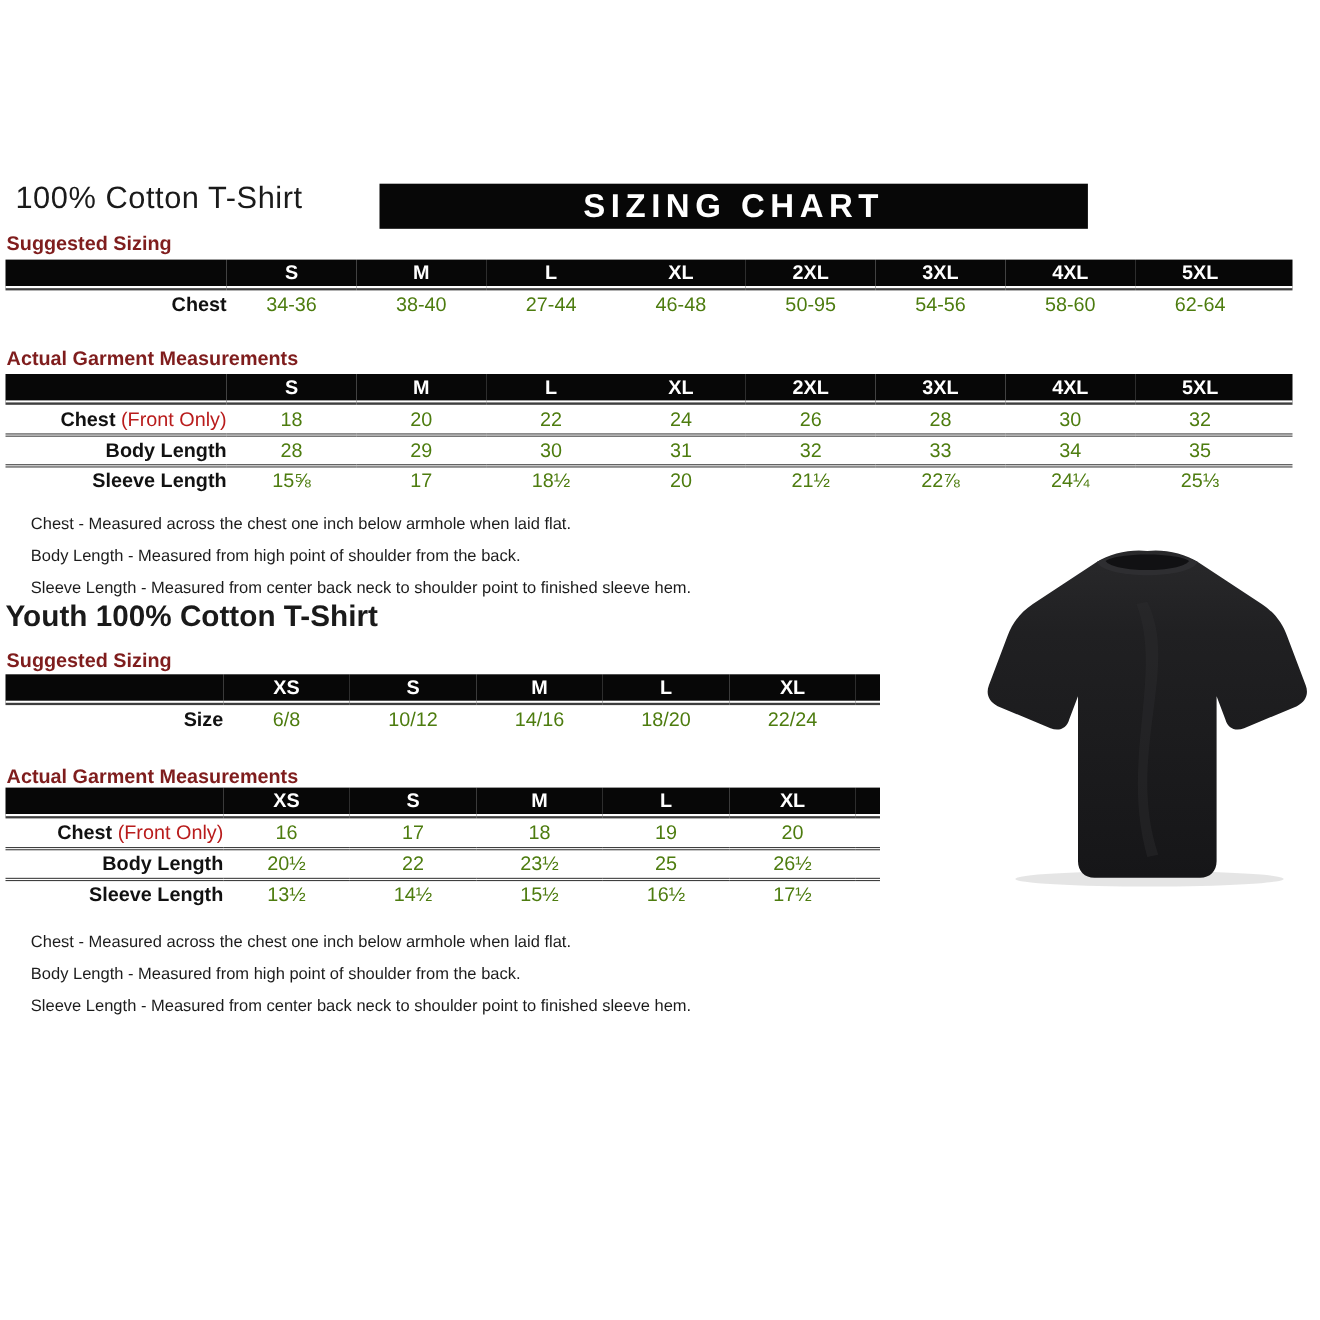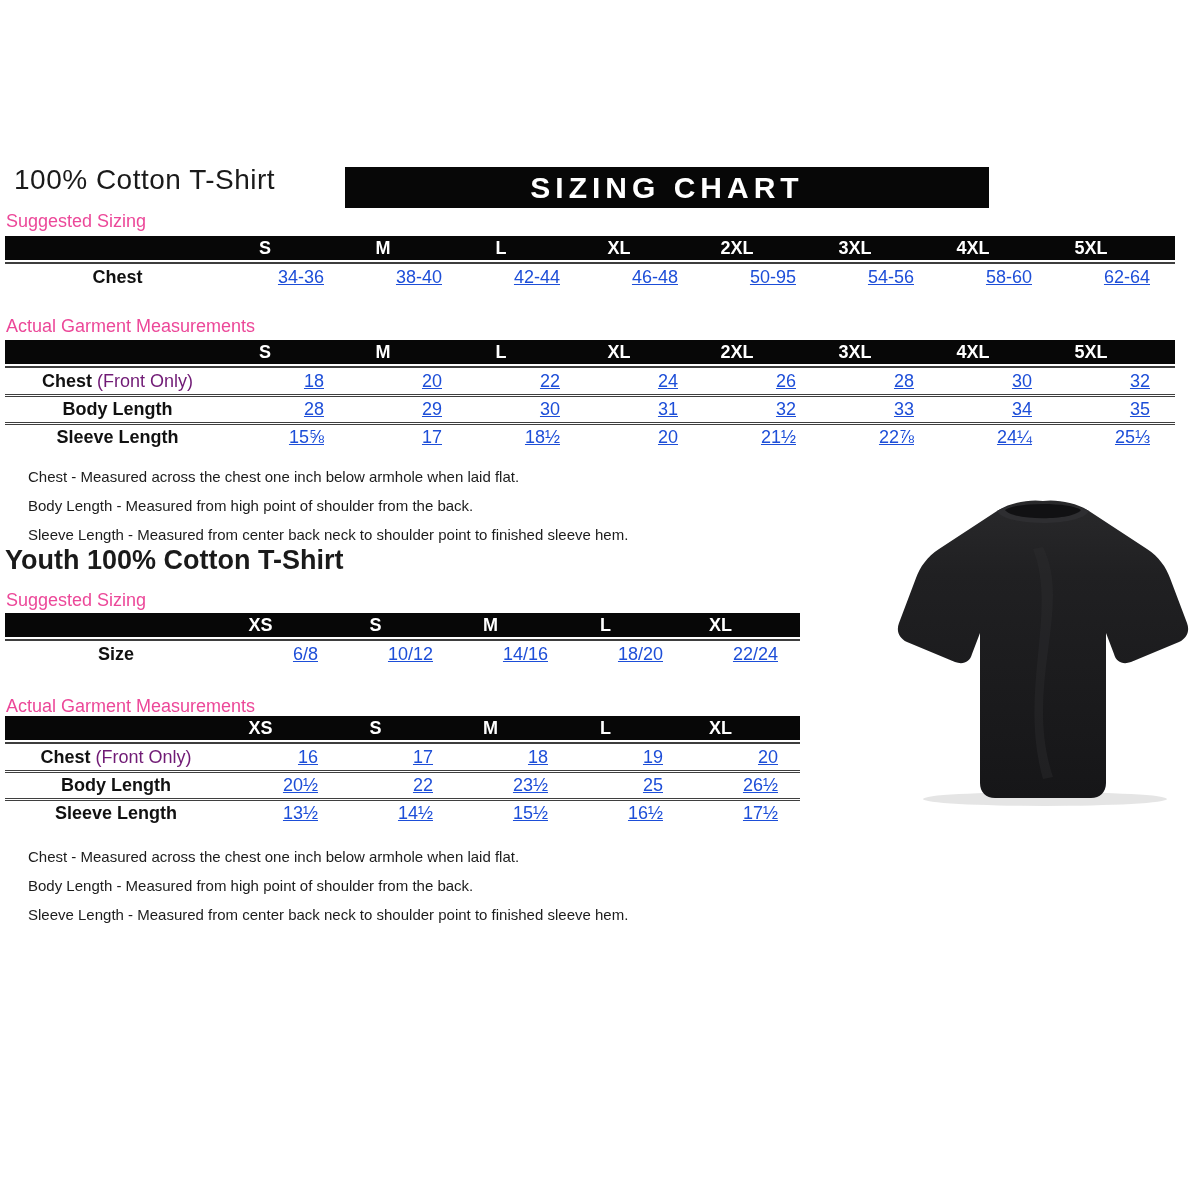--- a/index.html
+++ b/index.html
@@ -13,21 +13,21 @@
   .abs { position:absolute; }
 
   
   .main-title { left:14px; top:164px; font-size:28px; font-weight:400; letter-spacing:0.5px; }
   .banner {
     left:345px; top:167px; width:644px; height:41px;
     background:#070707; color:#ffffff;
     font-size:30px; font-weight:700; letter-spacing:5px;
     text-align:center; line-height:41px;
   }
-  .section-label { font-size:18px; font-weight:400; color:#ec4899; }
+  .section-label { font-size:18px; font-weight:700; color:#7f1d1d; }
   .youth-title { left:5px; top:545px; font-size:27px; font-weight:700;text-align:center; }
 
   
   table.sizing-table {
     border-collapse:separate; border-spacing:0; table-layout:fixed;
     font-size:18px;
   }
   table.adult { width:1170px; }
   table.youth { width:795px; }
   .sizing-table thead th {
@@ -39,24 +39,24 @@
   .adult thead th:first-child { width:201px; }
   .adult thead th.spacer { width:25px; }
   .youth thead th:first-child { width:198px; }
   .youth thead th.spacer { width:22px; }
   .sizing-table tbody th, .sizing-table tbody td { height:28px; vertical-align:middle; }
   .sizing-table tbody tr:first-child > th,
   .sizing-table tbody tr:first-child > td { border-top:2px solid #3e3e3e; }
   .sizing-table.actual tbody tr:not(:first-child) > th,
   .sizing-table.actual tbody tr:not(:first-child) > td { border-top:3px double #3f3f3f; }
   .sizing-table tbody th.rowlabel {
-    text-align:center; padding-left:24px; font-weight:700; white-space:nowrap; color:#111;margin-top:47px;
-  }
-  .sizing-table tbody td { text-align:right; color:#1d4ed8;text-decoration:underline; }
-  .sizing-table .plain { font-weight:400; color:#701a75; }
+    text-align:right; padding-left:24px; font-weight:700; white-space:nowrap; color:#111;margin-top:47px;
+  }
+  .sizing-table tbody td { text-align:center; color:#4d7c0f; }
+  .sizing-table .plain { font-weight:400; color:#b91c1c; }
 
   
   .notes { font-size:15px; line-height:29px; color:#1c1c1c; }
 
   
   .tshirt-wrap { left:893px; top:482px; width:300px; height:330px; }
 </style>
 </head>
 <body>
 
@@ -77,21 +77,21 @@
         <th>4XL</th>
         <th>5XL</th>
         <th class="spacer"></th>
       </tr>
     </thead>
     <tbody>
       <tr>
         <th class="rowlabel">Chest</th>
         <td>34-36</td>
         <td>38-40</td>
-        <td>42-44</td>
+        <td>27-44</td>
         <td>46-48</td>
         <td>50-95</td>
         <td>54-56</td>
         <td>58-60</td>
         <td>62-64</td>
         <td class="spacer"></td>
       </tr>
     </tbody>
   </table>
 

